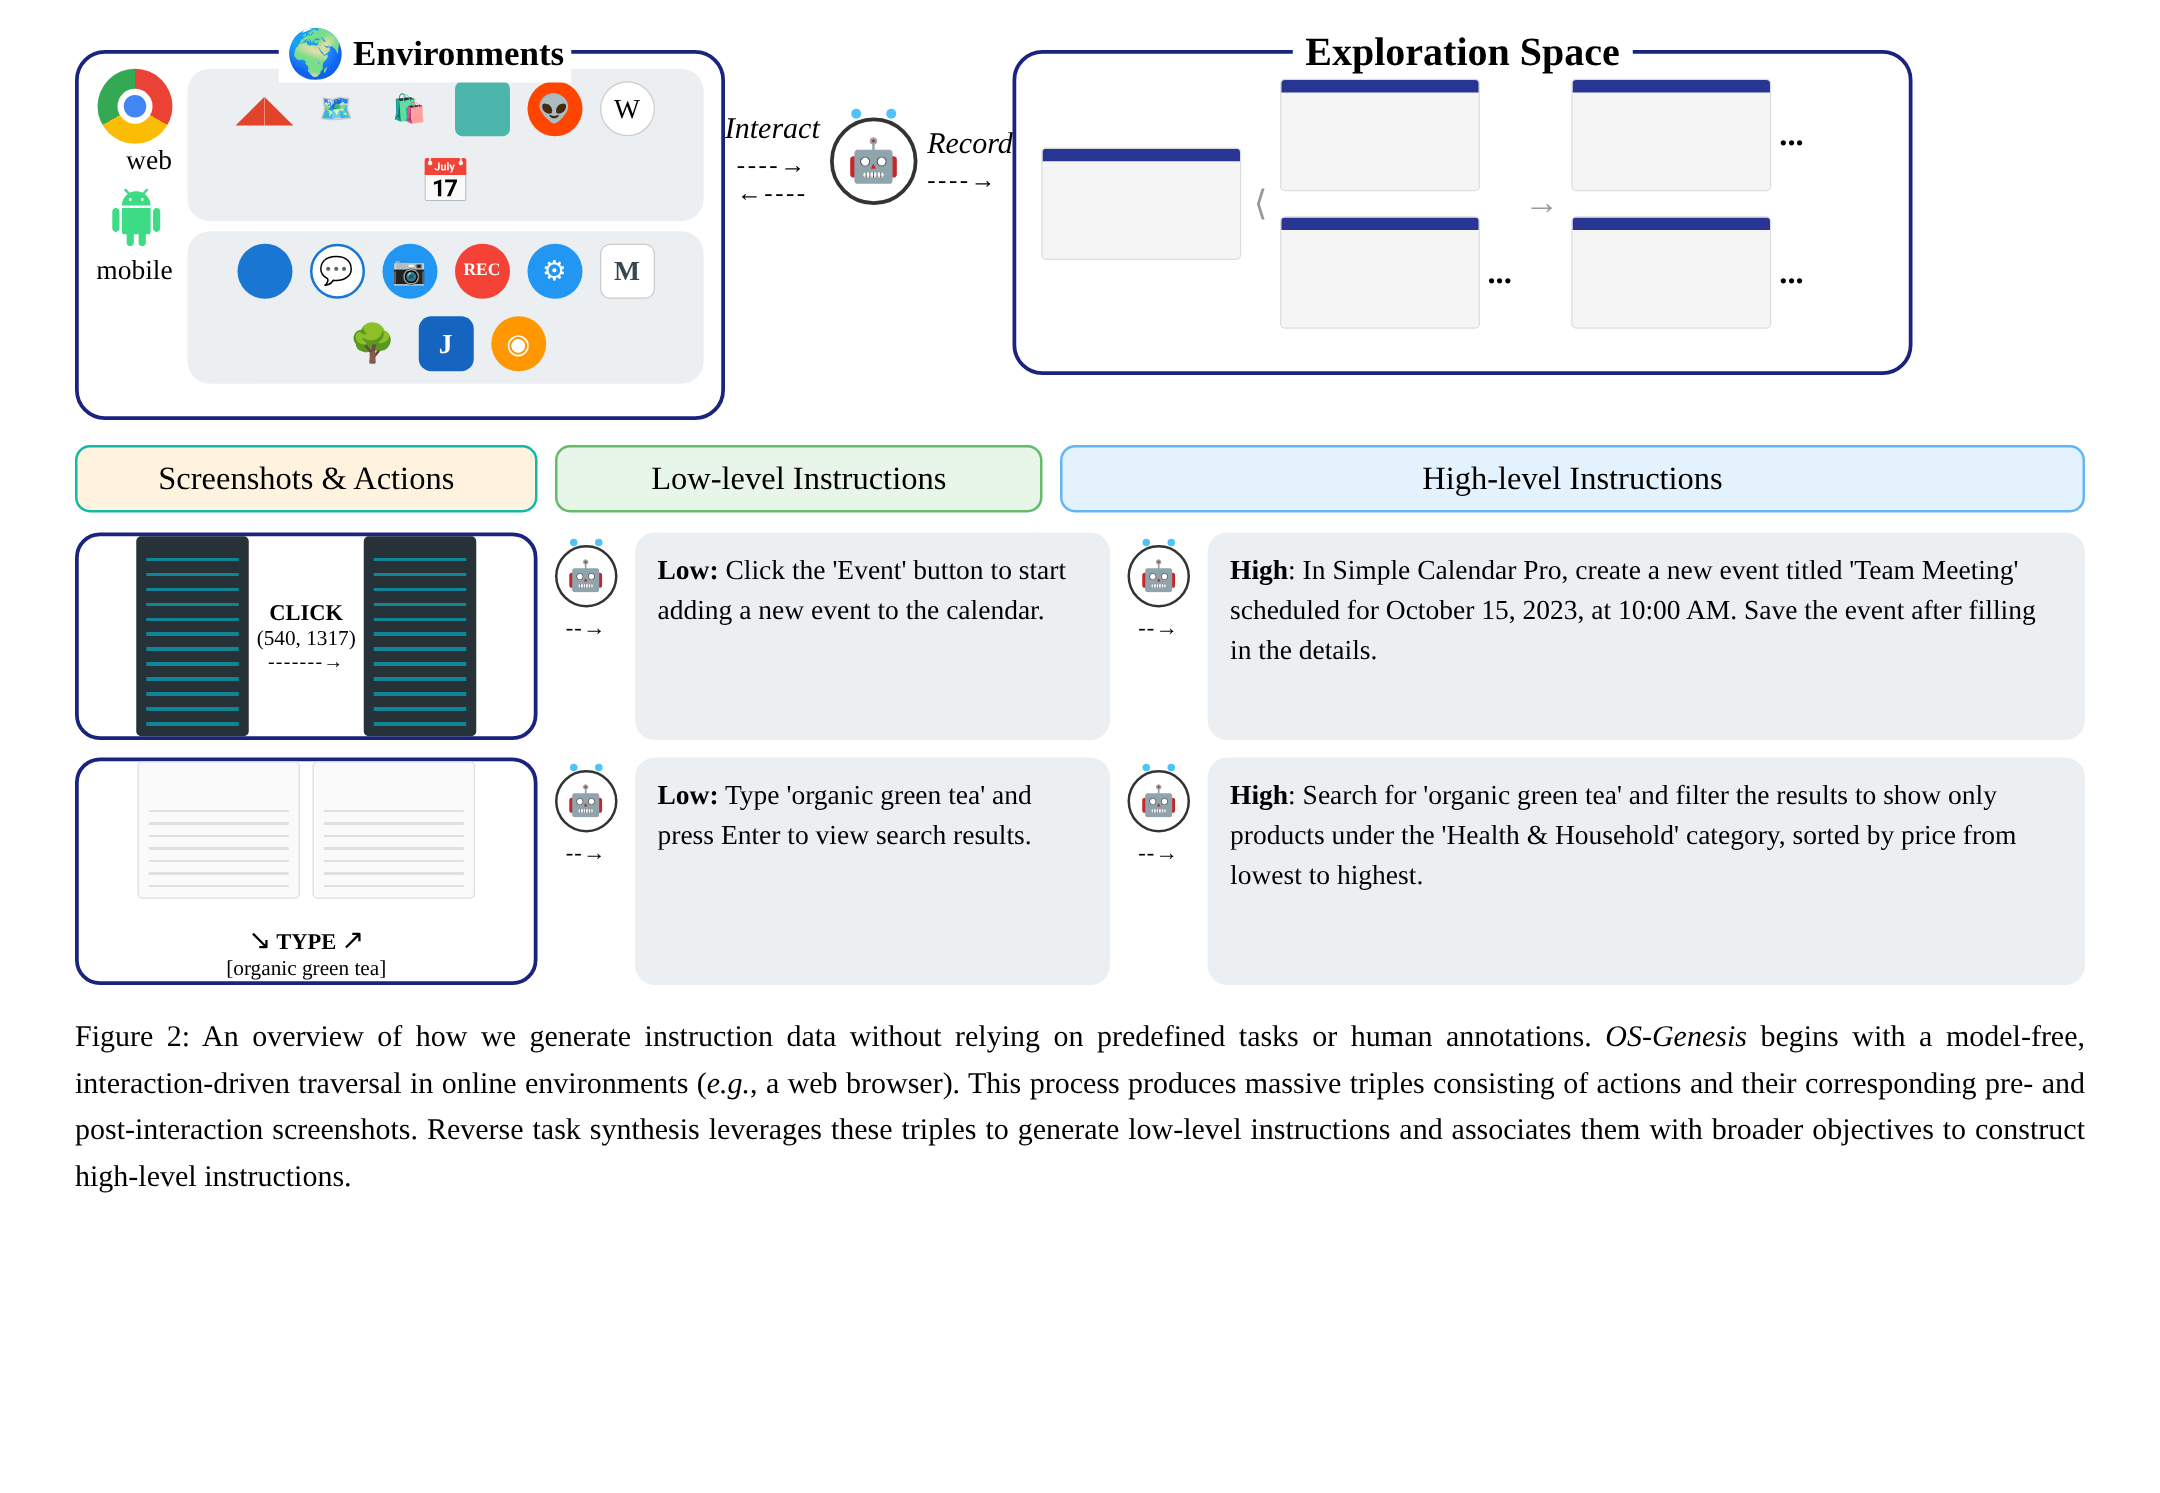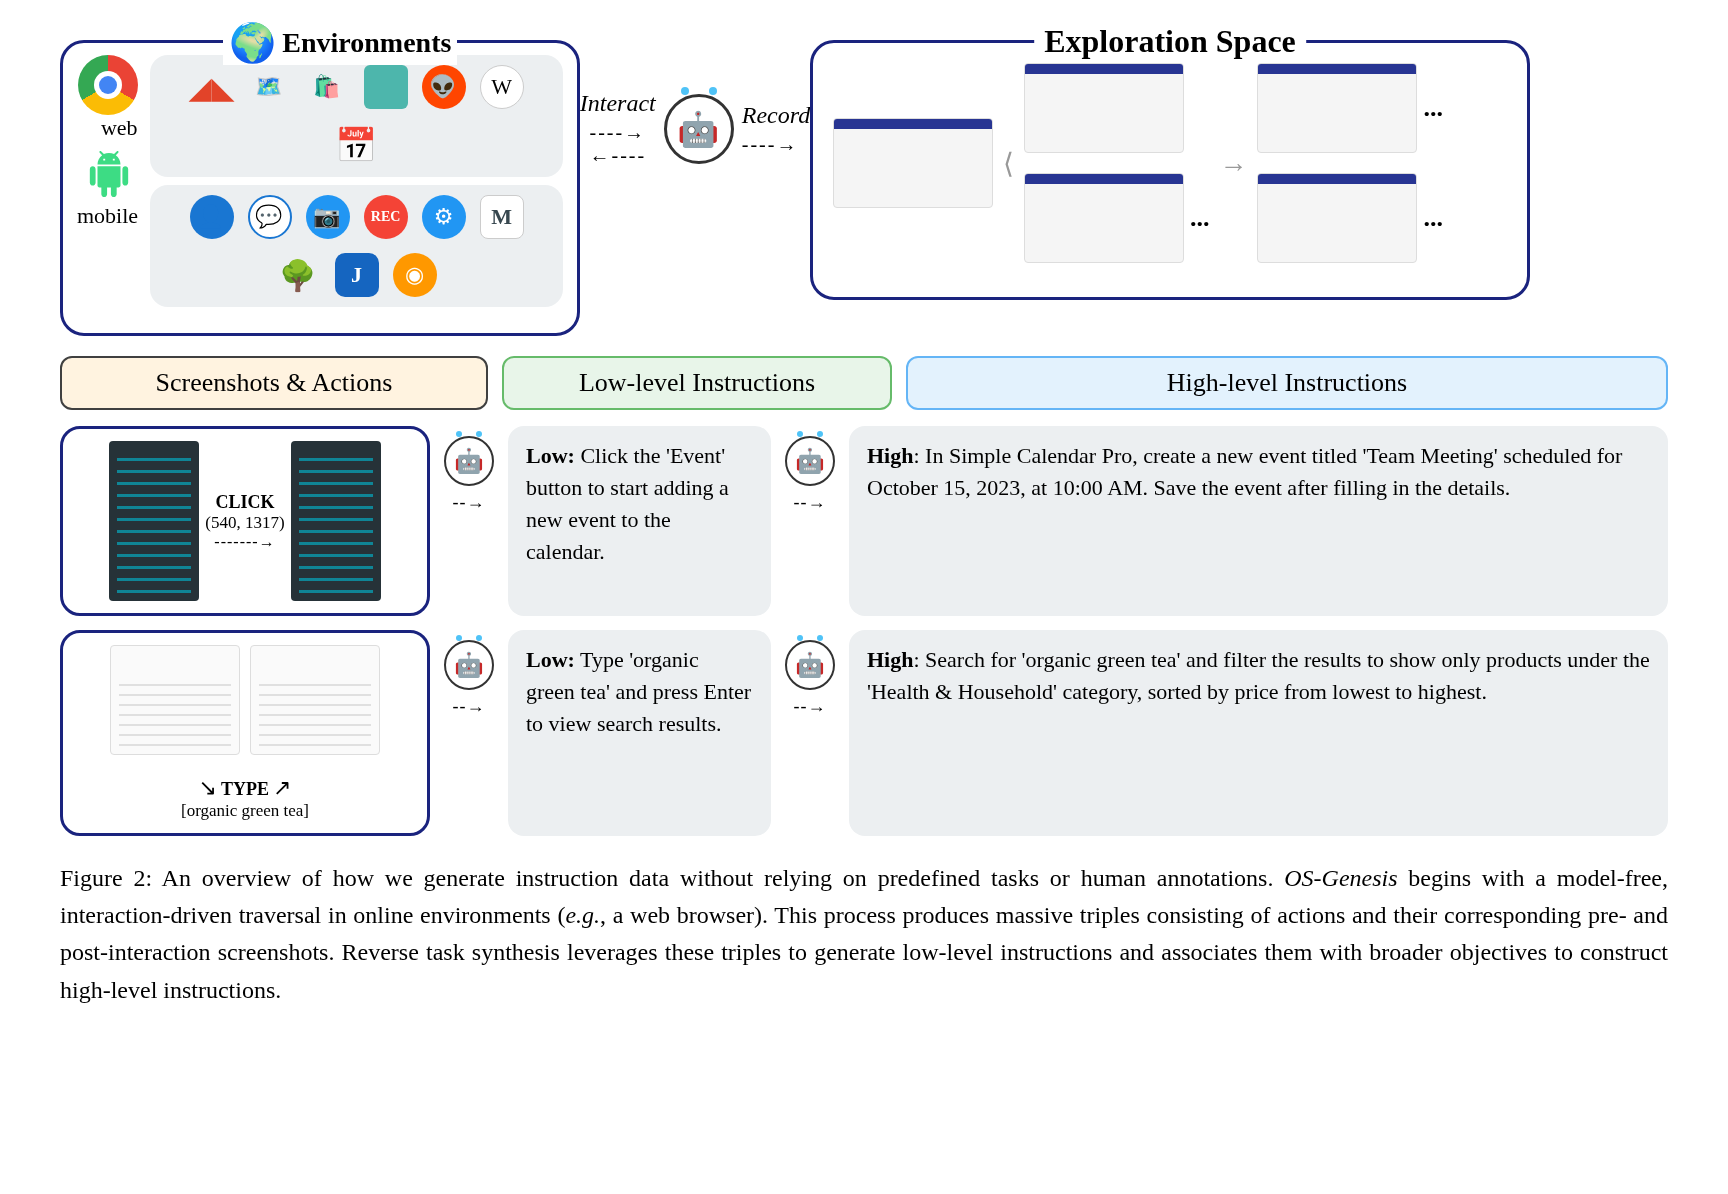--- a/index.html
+++ b/index.html
@@ -99,27 +99,27 @@
 }
 .thumb::before { content:''; position:absolute; top:0;left:0;right:0;height:10px;background:#283593; }
 .thumb-col { display:flex; flex-direction:column; gap:20px; }
 .ellipsis { font-size:26px; font-weight:bold; align-self:center; }
 .graph-arrow { color:#999; font-size:28px; }
 
 .section-labels { display:flex; gap:14px; margin-bottom:16px; }
 .sec-lbl {
   border-radius: 12px; padding: 10px 20px; font-size: 26px; text-align:center;
 }
-.sec1 { background:#fff3e0; border:2px solid #404040; width:428px; }
+.sec1 { background:#fff3e0; border:2px solid #14b8a6; width:370px; }
 .sec2 { background:#e8f5e9; border:2px solid #66bb6a; width:390px; }
 .sec3 { background:#e3f2fd; border:2px solid #64b5f6; flex:1; }
 
 .example-row { display:flex; gap:14px; align-items:stretch; margin-bottom:14px; }
 .shot-box {
-  border:3px solid #1a237e; border-radius:20px; padding:12px;
+  border:3px solid #1a237e; border-radius:20px; 
   width:370px; display:flex; align-items:center; justify-content:center; gap:6px;
 }
 .phone-shot { width:90px; height:160px; background:#263238; border-radius:4px; position:relative; }
 .phone-shot::after {
   content:''; position:absolute; inset:8px;
   background: repeating-linear-gradient(0deg, #00bcd4 0 3px, transparent 3px 12px);
   opacity:0.6;
 }
 .web-shot { width:130px; height:110px; background:#fafafa; border:1px solid #ddd; border-radius:4px; position:relative; }
 .web-shot::after { content:''; position:absolute; top:30px;left:8px;right:8px;bottom:8px;
@@ -135,21 +135,21 @@
 .robot-small::before, .robot-small::after {
   content:''; position:absolute; width:6px;height:6px;border-radius:50%;background:#4fc3f7;top:-7px;
 }
 .robot-small::before{left:10px;} .robot-small::after{right:10px;}
 .arrow-between { display:flex; flex-direction:column; align-items:center; gap:6px; padding-top:10px; }
 .dashed-sm { font-size:18px; letter-spacing:1px; }
 
 .inst-box {
   background:#eceff1; border-radius:16px; padding:14px 18px; font-size:22px; line-height:1.45;
 }
-.low-box { width:263px; }
+.low-box { width:380px; }
 .high-box { flex:1; }
 .inst-box b { font-weight:bold; }
 
 .caption { font-size:24px; line-height:1.55; margin-top:24px; text-align:justify; }
 .caption i { font-style: italic; }
 
 .curve-arrow { font-size:22px; }
 </style>
 </head>
 <body>

